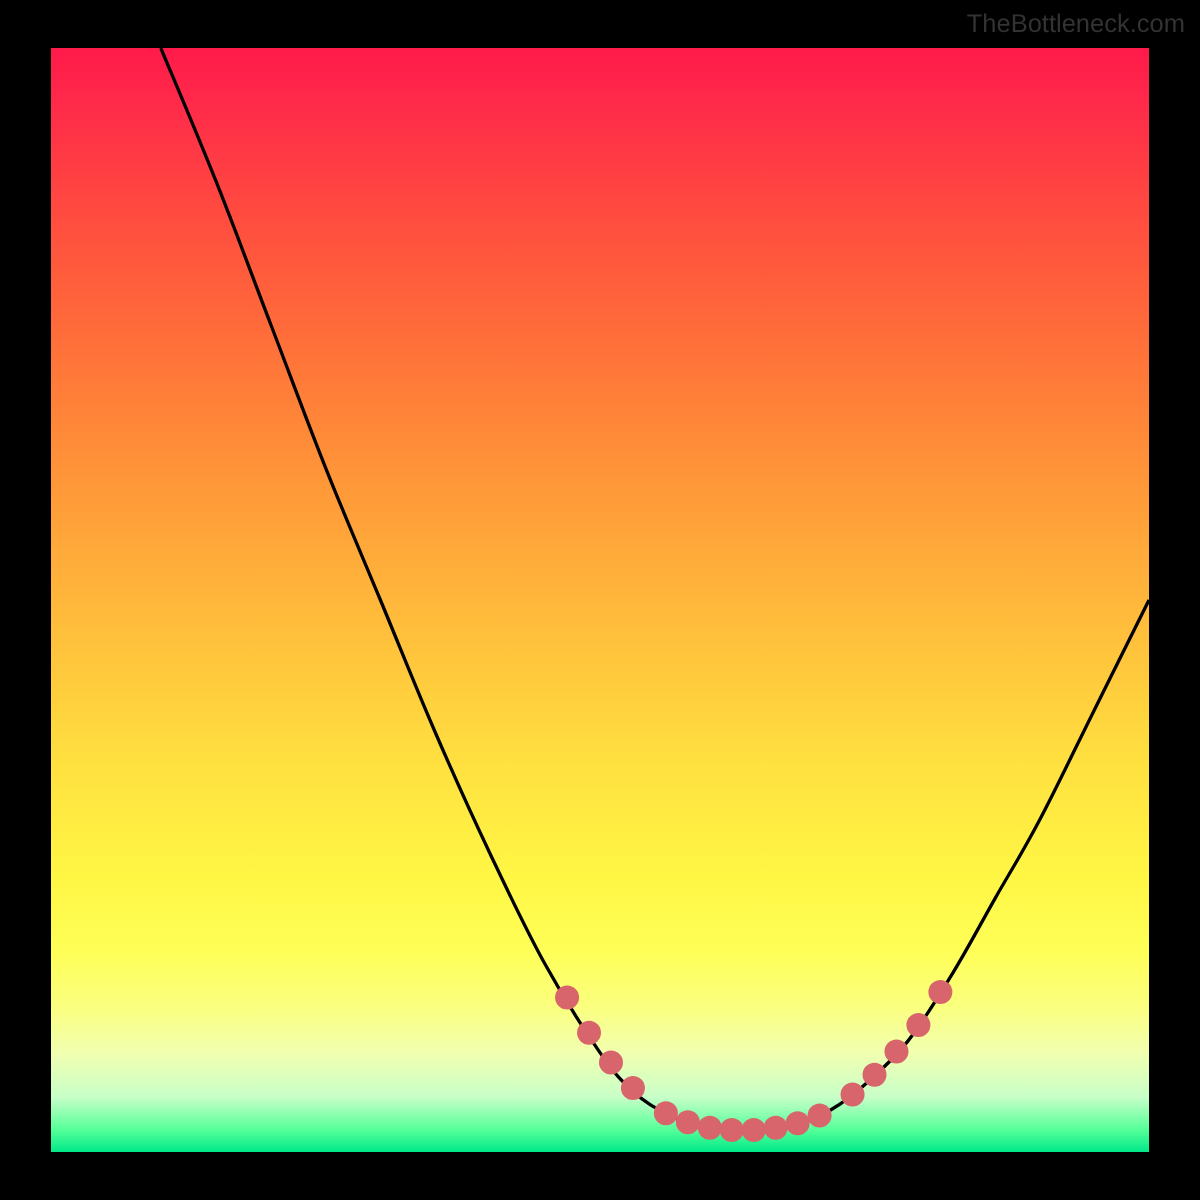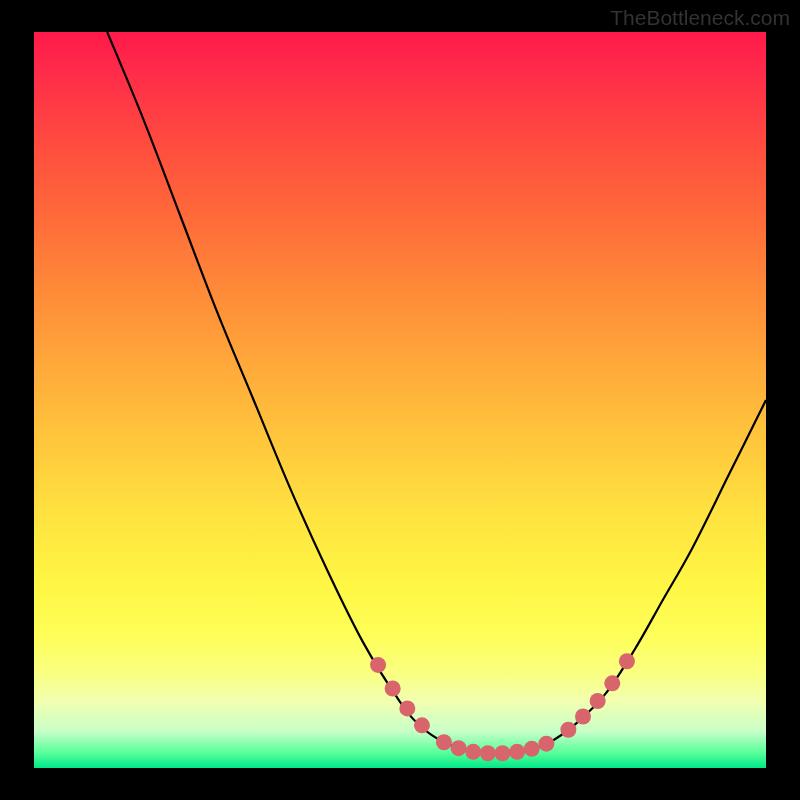--- a/index.html
+++ b/index.html
@@ -17,21 +17,21 @@
       width: 800px;
       height: 800px;
       background: #000;
     }
     .watermark {
       position: absolute;
       top: 6px;
       right: 10px;
       color: #333;
       font-family: Arial, Helvetica, sans-serif;
-      font-size: 21px;
+      font-size: 17px;
       font-weight: 400;
       z-index: 10;
     }
     .plot-area {
       position: absolute;
       left: 34px;
       top: 32px;
       width: 732px;
       height: 736px;
       overflow: hidden;

